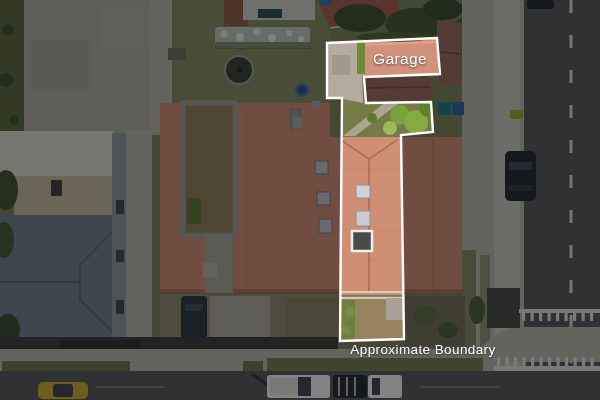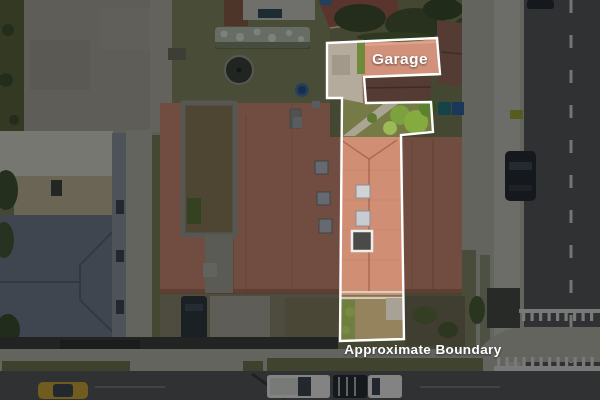--- a/index.html
+++ b/index.html
@@ -1,16 +1,16 @@
 <!DOCTYPE html>
 <html><head>
 <meta charset="utf-8">
 <style>
   html,body{margin:0;padding:0;background:#111;}
-  .stage{width:600px;height:400px;position:relative;overflow:hidden;font-family:"Liberation Sans",sans-serif;font-weight:bold;}
+  .stage{width:600px;height:400px;position:relative;overflow:hidden;font-family:"Liberation Sans",sans-serif;}
   svg{display:block;}
   text{font-family:"Liberation Sans",sans-serif;}
   .label{filter:drop-shadow(0 1px 1px rgba(0,0,0,.55));letter-spacing:.4px;}
 </style>
 </head>
 <body>
 
 <div class="stage">
 <svg width="600" height="400" viewBox="0 0 600 400">
 

